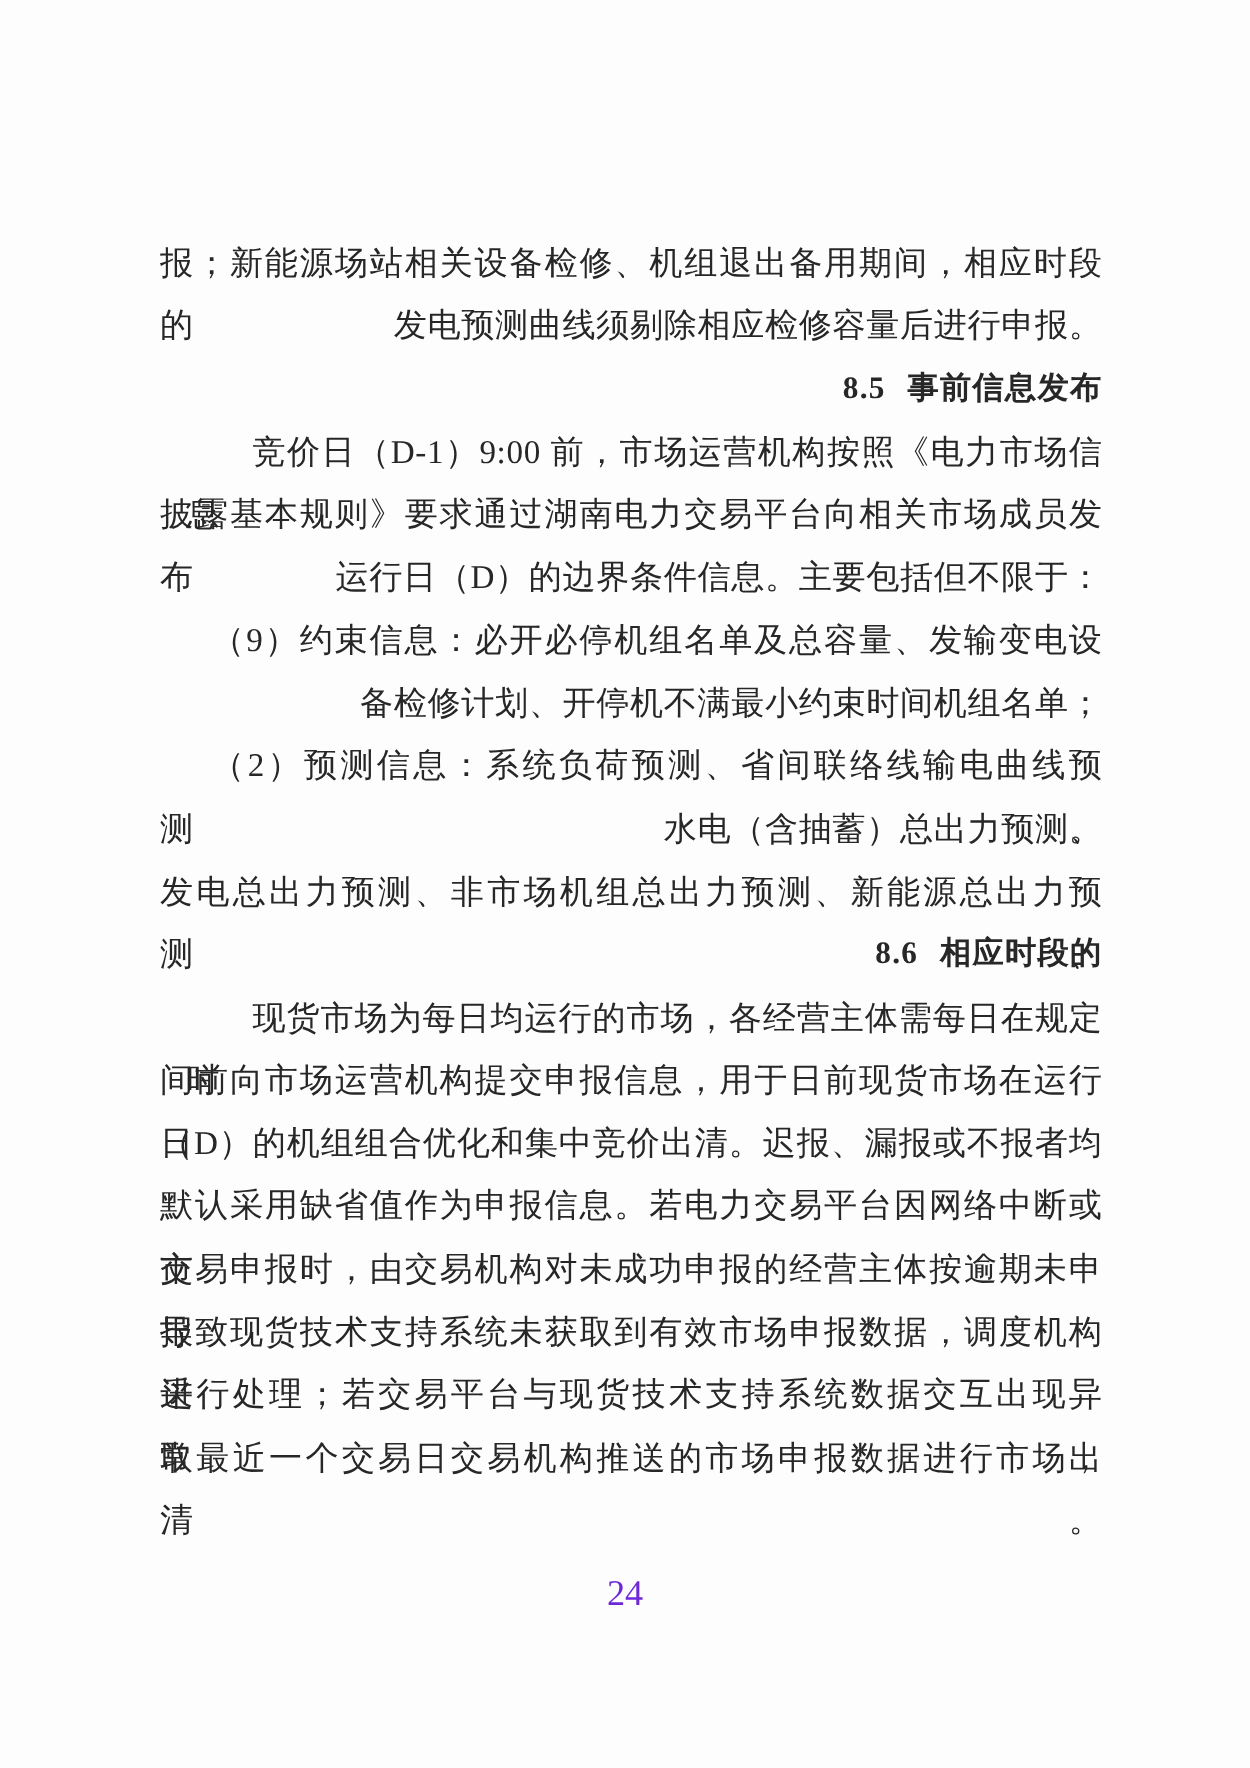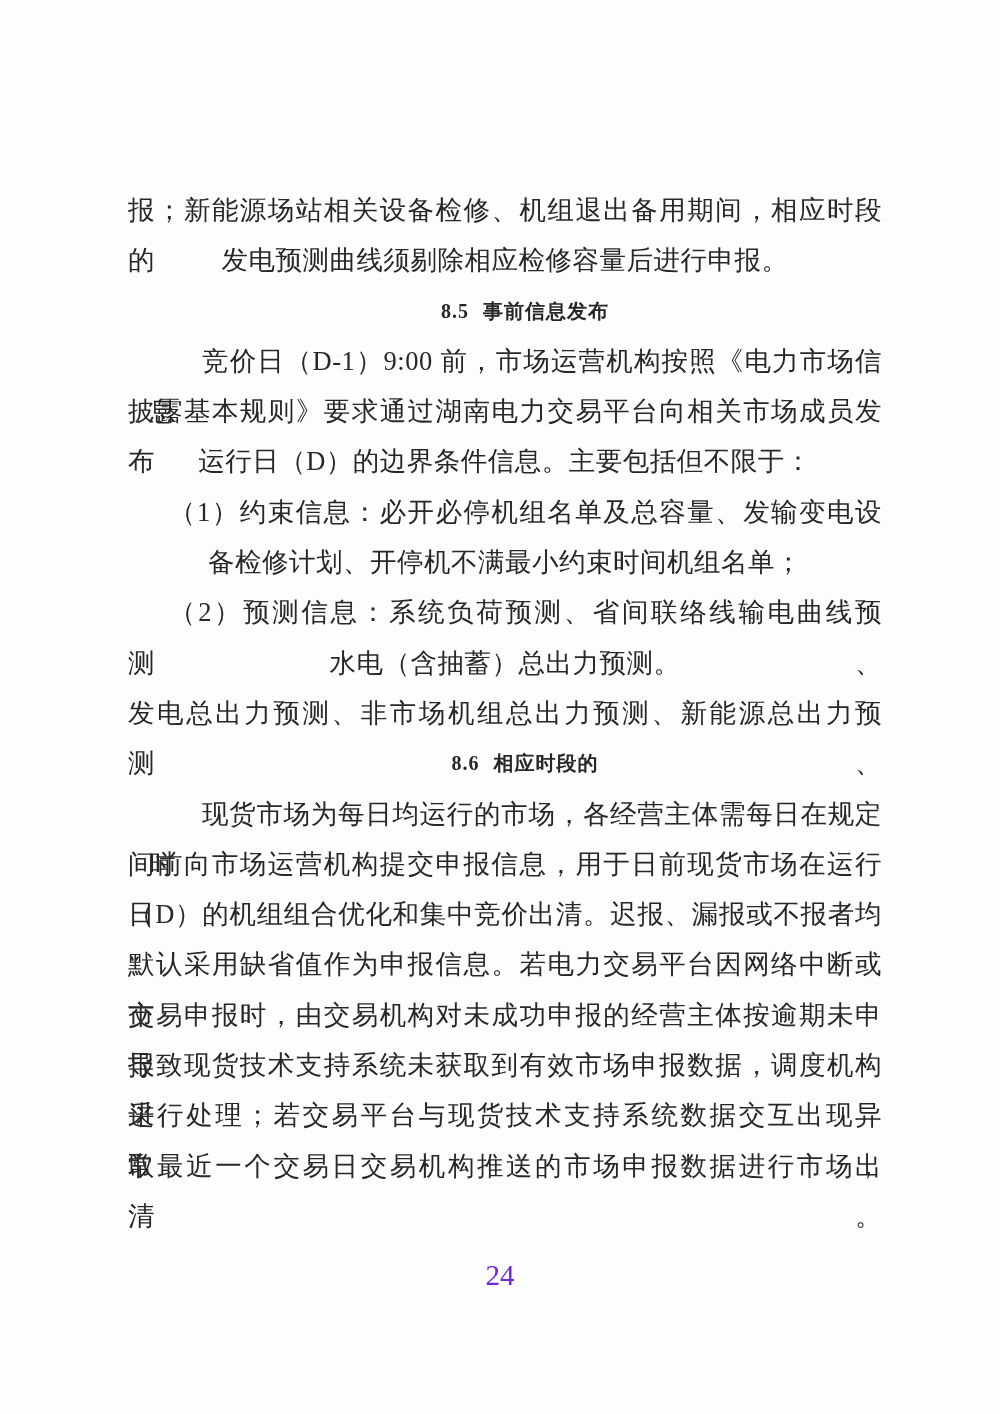--- a/index.html
+++ b/index.html
@@ -23,33 +23,33 @@
   .textblock {
     position: absolute;
     left: 128px;
     top: 185px;
     width: 754px;
   }
   .ln {
     font-size: 26.5px;
     height: 50.3px;
     line-height: 50.3px;
-    text-align: center;
+    text-align: right;
     letter-spacing: 0.5px;
   }
   .j {
     text-align: justify;
     text-align-last: justify;
     text-justify: inter-character;
   }
   .ind  { text-indent: 2em; margin-left: 21px; }
   .indp { text-indent: 1.55em; }
   .hd {
     font-weight: bold;
-    font-size: 20px;
+    font-size: 25px;
     text-indent: 2em;
     letter-spacing: 1px;
   }
   .hd .hd-num { margin-right: 0.7em; font-weight: bold; }
   .pagenum {
     position: absolute;
     top: 1250px;
     left: 0;
     width: 1000px;
     height: 50px;
@@ -69,21 +69,21 @@
     <div class="ln j">报；新能源场站相关设备检修、机组退出备用期间，相应时段的</div>
     <div class="ln">发电预测曲线须剔除相应检修容量后进行申报。</div>
 
     <div class="ln hd">
       <span class="hd-num">8.5</span><span>事前信息发布</span>
     </div>
 
     <div class="ln j ind">竞价日（D-1）9:00 前，市场运营机构按照《电力市场信息</div>
     <div class="ln j">披露基本规则》要求通过湖南电力交易平台向相关市场成员发布</div>
     <div class="ln">运行日（D）的边界条件信息。主要包括但不限于：</div>
-    <div class="ln j indp">（1）约束信息：必开必停机组名单及总容量、发输变电设</div>
+    <div class="ln j indp">（9）约束信息：必开必停机组名单及总容量、发输变电设</div>
     <div class="ln">备检修计划、开停机不满最小约束时间机组名单；</div>
     <div class="ln j indp">（2）预测信息：系统负荷预测、省间联络线输电曲线预测、</div>
     <div class="ln">水电（含抽蓄）总出力预测。</div>
     <div class="ln j">发电总出力预测、非市场机组总出力预测、新能源总出力预测、</div>
 
     <div class="ln hd">
       <span class="hd-num">8.6</span><span>相应时段的</span>
     </div>
 
     <div class="ln j ind">现货市场为每日均运行的市场，各经营主体需每日在规定时</div>

